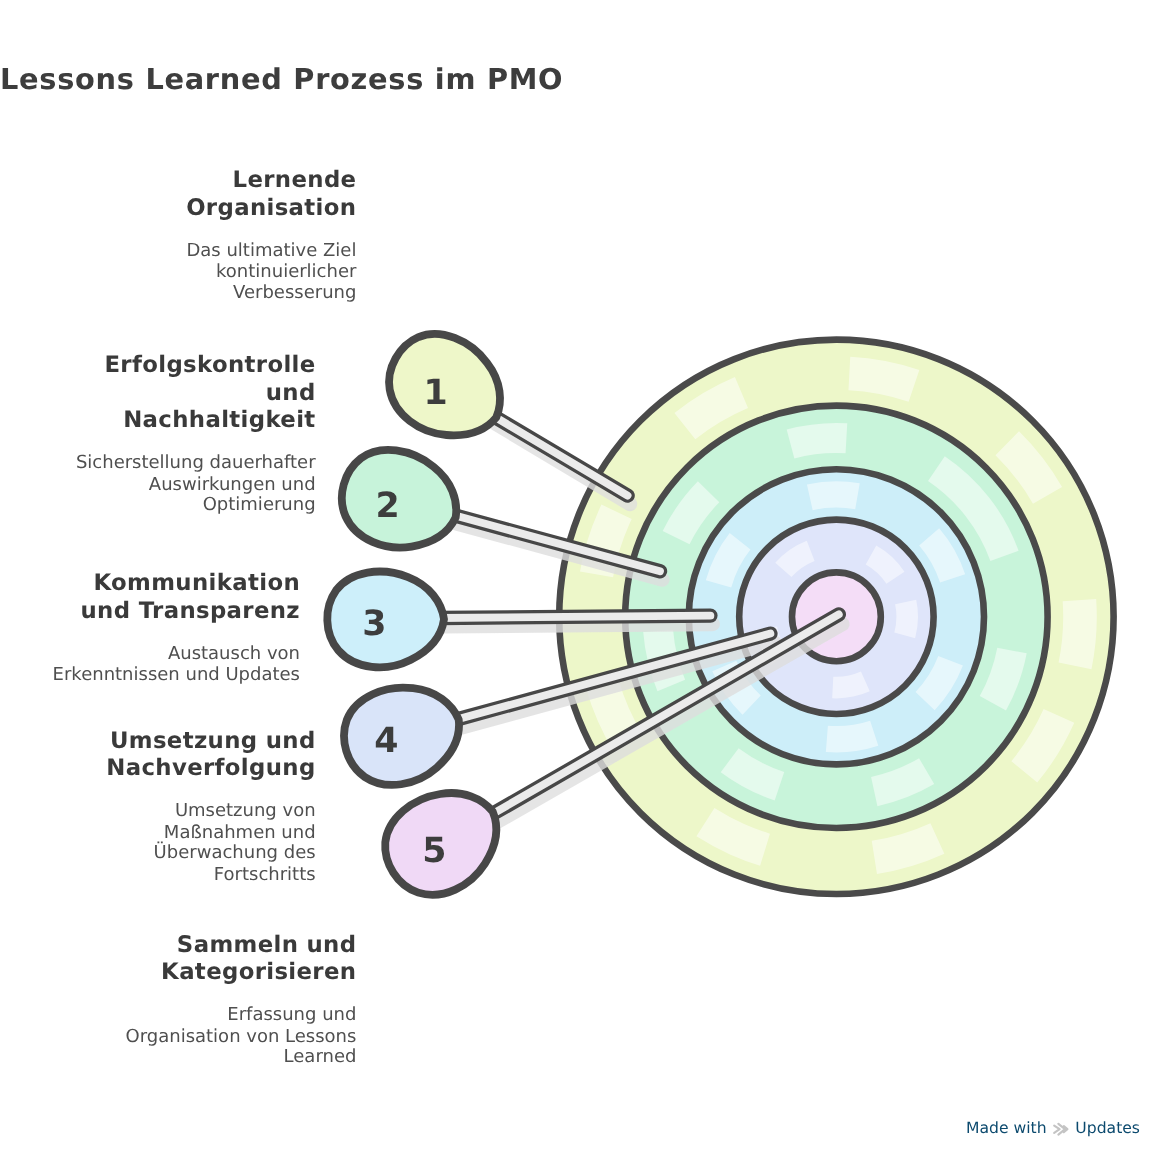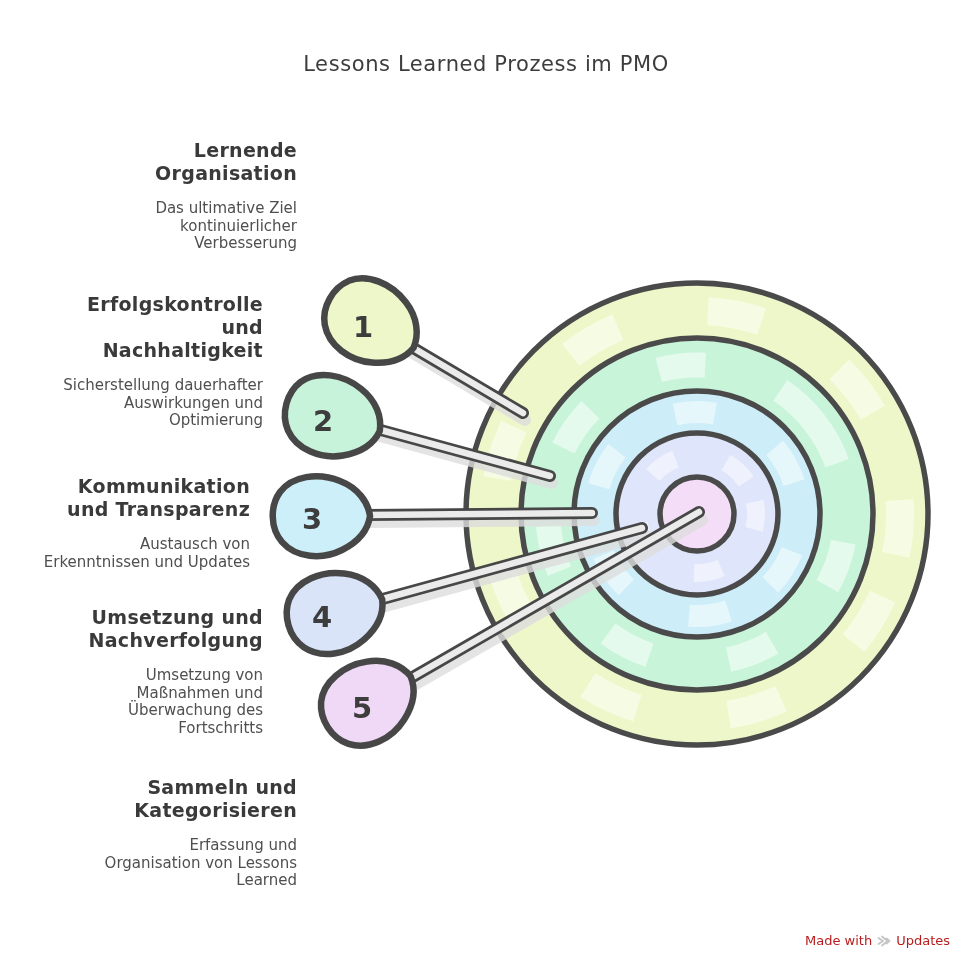--- a/index.html
+++ b/index.html
@@ -2,40 +2,40 @@
 <html><head>
 <meta charset="utf-8">
 <style>
   html,body{margin:0;padding:0;background:#ffffff;}
   .canvas{
     position:relative;width:972px;height:972px;background:#ffffff;
     font-family:"DejaVu Sans",sans-serif;overflow:hidden;
   }
   .scene{position:absolute;left:0;top:0;width:972px;height:972px;}
   .title{
-    position:absolute;left:0;right:0;top:52px;text-align:center;
-    font-size:21px;font-weight:normal;color:#3d3d3d;letter-spacing:.6px;
+    position:absolute;left:0;right:0;top:52px;text-align:left;
+    font-size:24px;font-weight:bold;color:#3d3d3d;letter-spacing:.6px;
   }
   .label{position:absolute;width:300px;text-align:right;}
   .label .h{
     font-size:19px;font-weight:bold;color:#3a3a3a;line-height:23px;
     white-space:pre-line;letter-spacing:.3px;
   }
   .label .d{
     font-size:15px;color:#4f4f4f;line-height:17.5px;margin-top:15px;
     white-space:pre-line;
   }
   .b1{top:139px;right:675px;}
   .b2{top:293px;right:709px;}
   .b3{top:475px;right:722px;}
   .b4{top:606px;right:709px;}
   .b5{top:776px;right:675px;}
   .wm{
     position:absolute;top:933px;right:22px;display:flex;align-items:center;
-    gap:5px;font-size:13px;color:#b91c1c;padding-left:16px;
+    gap:5px;font-size:13px;color:#0c4a6e;padding-left:16px;
   }
   .wm svg{display:block;}
 </style>
 </head>
 <body>
 
 <div class="canvas">
 
   <svg class="scene" viewBox="0 0 972 972">
 

